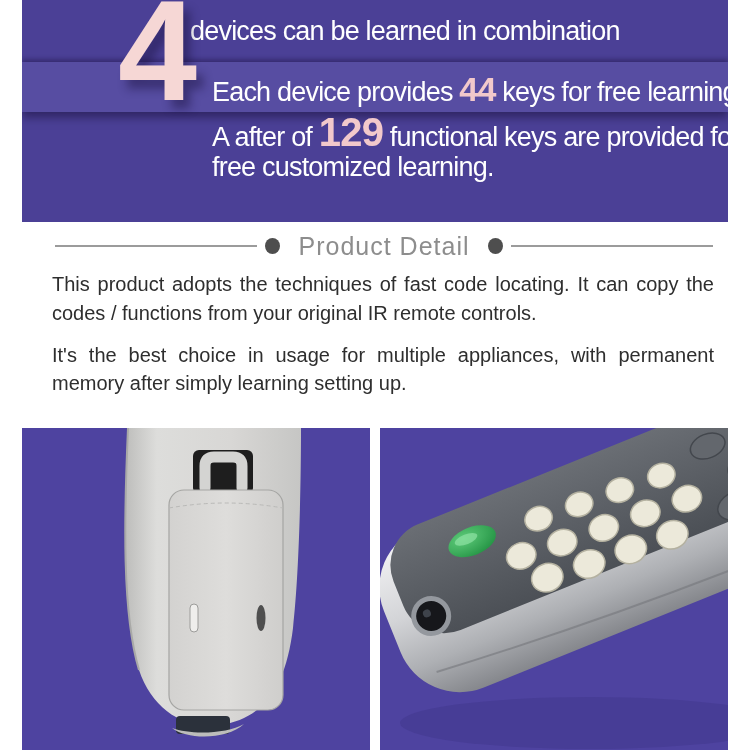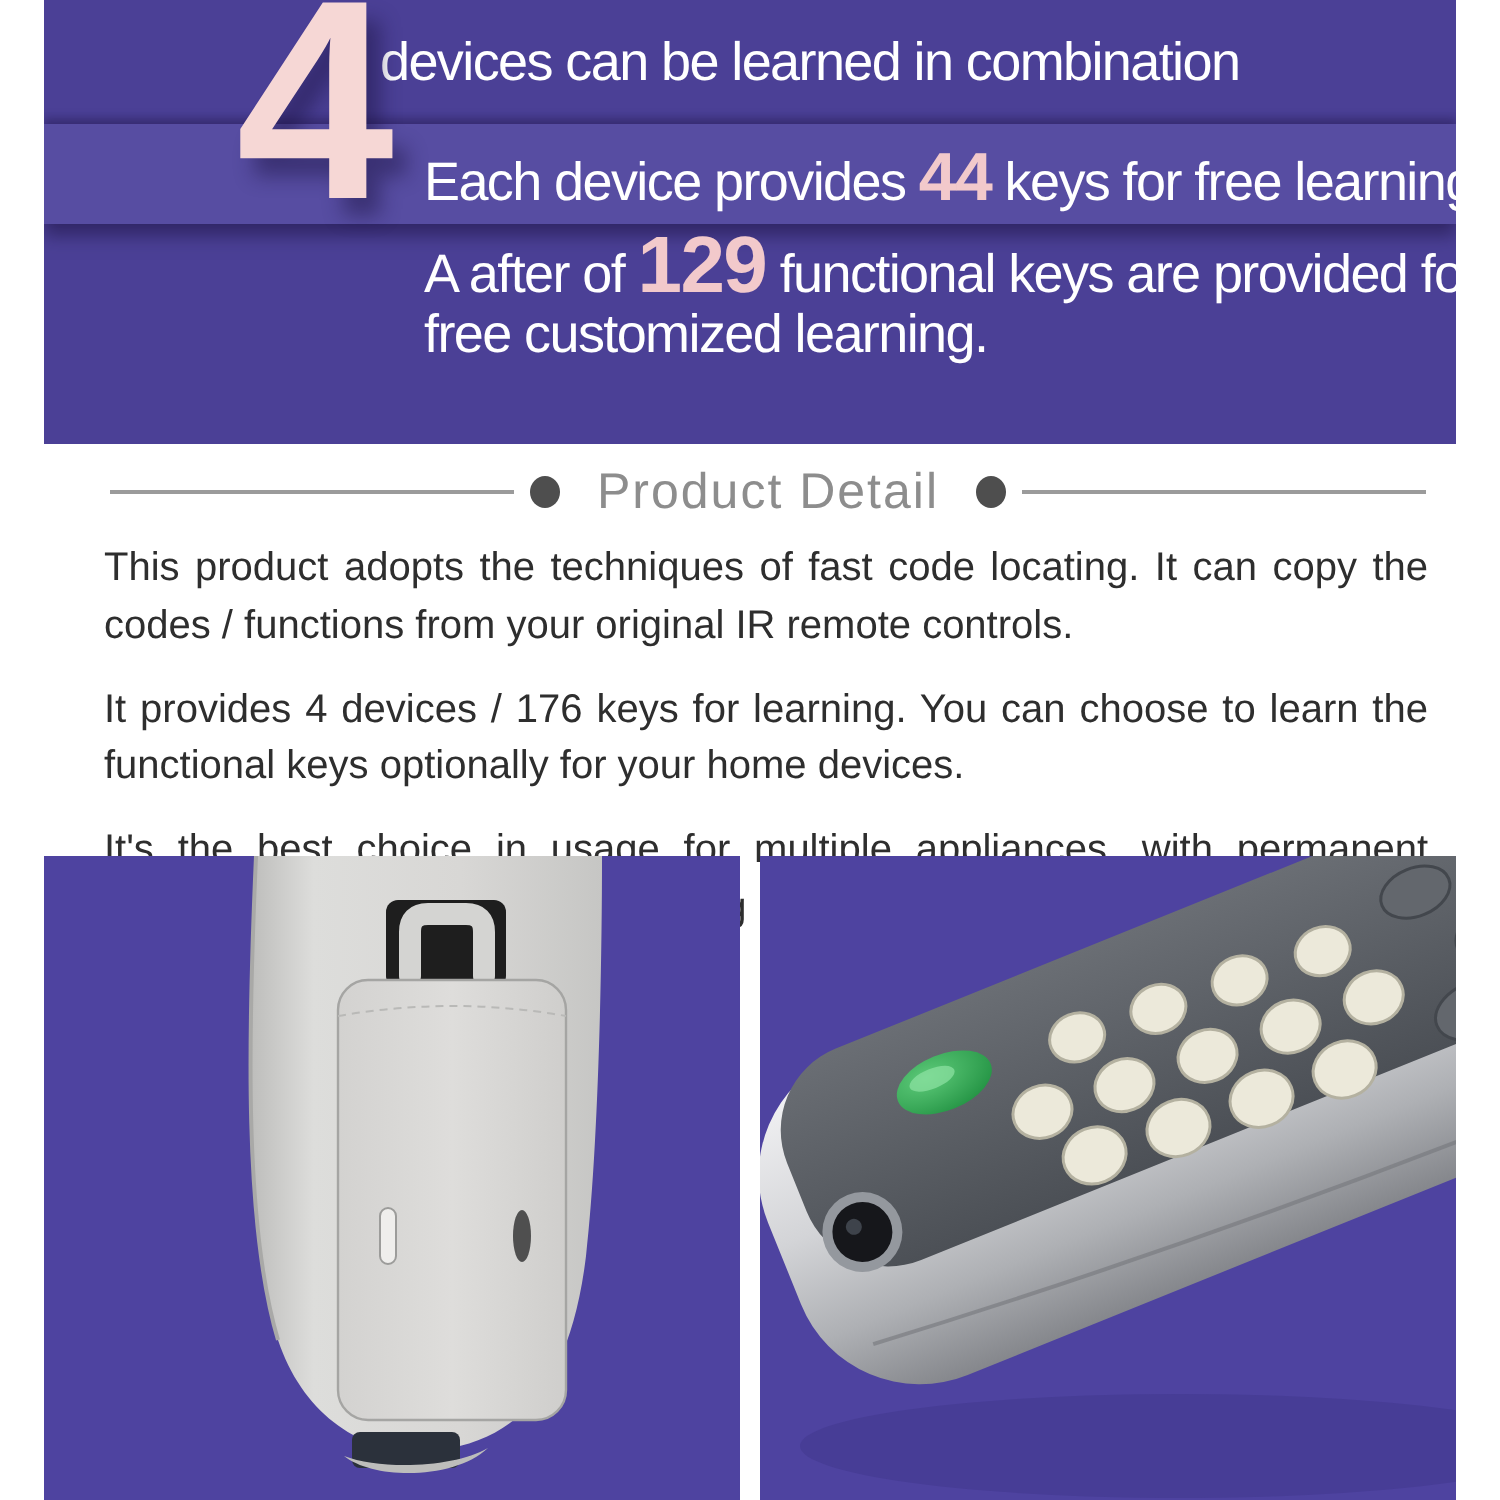--- a/index.html
+++ b/index.html
@@ -75,21 +75,20 @@
 <div class="divider">
   <div class="rule"></div>
   <div class="dot"></div>
   <div class="title">Product Detail</div>
   <div class="dot"></div>
   <div class="rule"></div>
 </div>
 
 <div class="copy">
   <p>This product adopts the techniques of fast code locating. It can copy the codes / functions from your original IR remote controls.</p>
-  <p>It provides 4 devices / 176 keys for learning. You can choose to learn the functional keys optionally for your home devices.</p>
   <p>It's the best choice in usage for multiple appliances, with permanent  memory after simply learning setting up.</p>
 </div>
 
 <div class="gallery">
 
   <div class="photo">
     <svg width="348" height="322" viewBox="0 0 348 322">
       <defs>
         <linearGradient id="gBody" x1="0" y1="0" x2="1" y2="0">
           <stop offset="0" stop-color="#bdbdbb"></stop>

